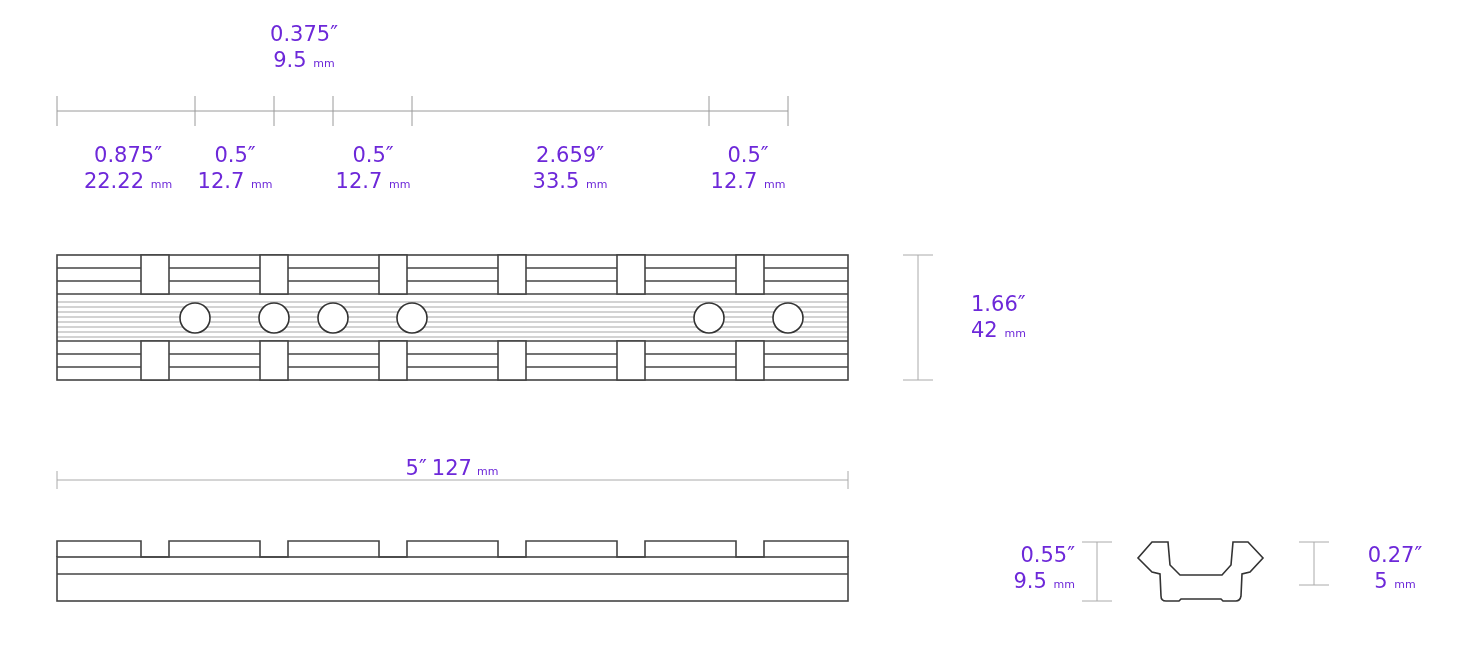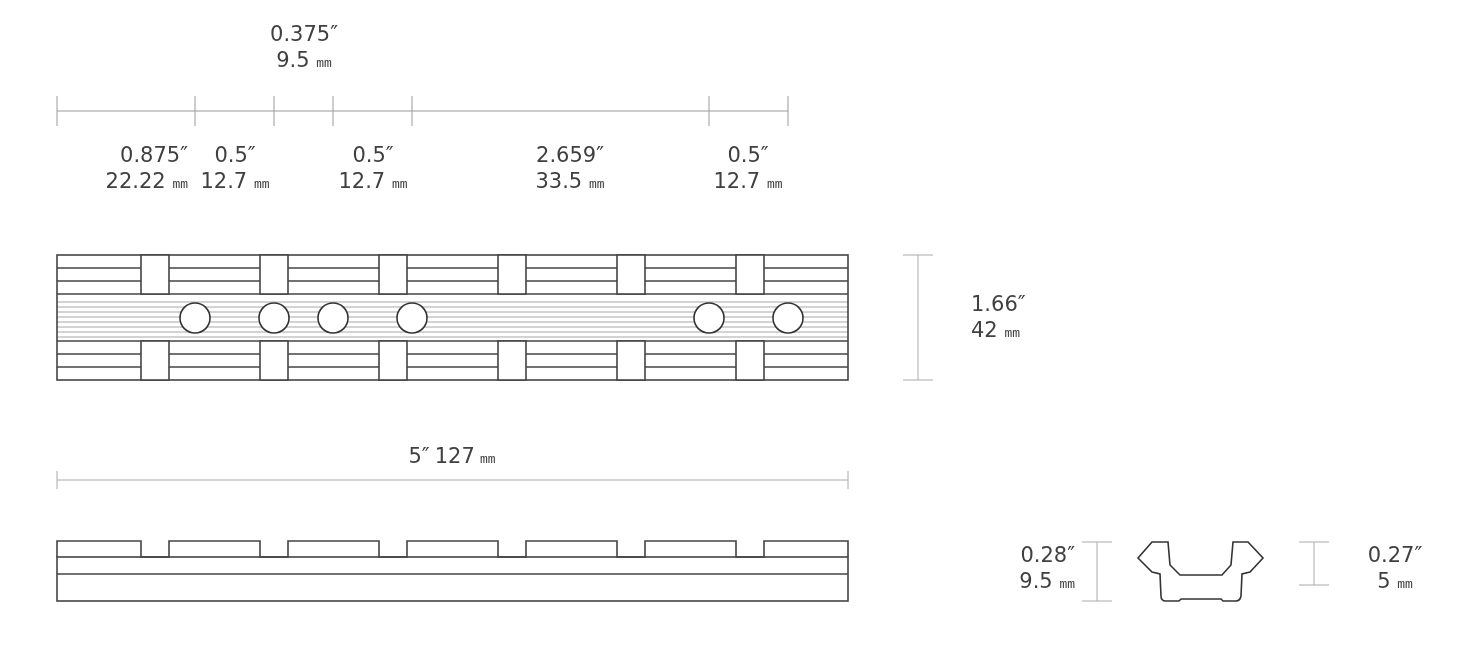--- a/index.html
+++ b/index.html
@@ -1,20 +1,20 @@
 <!DOCTYPE html>
 <html><head>
 <meta charset="utf-8">
 <style>
   html, body { margin: 0; padding: 0; background: #ffffff; }
   body { width: 1467px; height: 665px; position: relative; overflow: hidden; font-family: "DejaVu Sans", sans-serif; }
   svg { position: absolute; left: 0; top: 0; }
-  .lbl { position: absolute; color: #404040; text-align: center; white-space: nowrap; line-height: 1; }
+  .lbl { position: absolute; color: #6d28d9; text-align: center; white-space: nowrap; line-height: 1; }
   .big { font-size: 21px; }
-  .mm { font-size: 13px; font-family: Liberation Mono, monospace; }
+  .mm { font-size: 11px; }
   .line1 { display: block; font-size: 21px; margin-bottom: 5px; }
   .line2 { display: block; font-size: 21px; }
 </style>
 </head>
 <body>
 
 <svg width="1467" height="665" viewBox="0 0 1467 665">
 
   <g stroke="#9a9a9a" stroke-width="1" fill="none">
     <line x1="57" y1="111" x2="788" y2="111"></line>
@@ -107,21 +107,21 @@
     <line x1="1299" y1="542" x2="1329" y2="542"></line>
     <line x1="1299" y1="585" x2="1329" y2="585"></line>
   </g>
 </svg>
 
 <div class="lbl" style="left:244px; top:24px; width:120px;">
   <span class="line1">0.375″</span>
   <span class="line2"><span>9.5</span> <span class="mm">mm</span></span>
 </div>
 
-<div class="lbl" style="left:68px; top:145px; width:120px;text-align:right;">
+<div class="lbl" style="left:68px; top:145px; width:120px;">
   <span class="line1">0.875″</span>
   <span class="line2"><span>22.22</span> <span class="mm">mm</span></span>
 </div>
 <div class="lbl" style="left:175px; top:145px; width:120px;">
   <span class="line1">0.5″</span>
   <span class="line2"><span>12.7</span> <span class="mm">mm</span></span>
 </div>
 <div class="lbl" style="left:313px; top:145px; width:120px;">
   <span class="line1">0.5″</span>
   <span class="line2"><span>12.7</span> <span class="mm">mm</span></span>
@@ -133,27 +133,27 @@
 <div class="lbl" style="left:688px; top:145px; width:120px;">
   <span class="line1">0.5″</span>
   <span class="line2"><span>12.7</span> <span class="mm">mm</span></span>
 </div>
 
 <div class="lbl" style="left:971px; top:294px; text-align:left;">
   <span class="line1">1.66″</span>
   <span class="line2"><span>42</span> <span class="mm">mm</span></span>
 </div>
 
-<div class="lbl" style="left:352px; top:446px; width:200px;">
+<div class="lbl" style="left:352px; top:458px; width:200px;">
   <span class="big">5″</span>
   <span class="big">127</span>
   <span class="mm">mm</span>
 </div>
 
 <div class="lbl" style="left:1000px; top:545px; width:75px; text-align:right;">
-  <span class="line1">0.28″</span>
+  <span class="line1">0.55″</span>
   <span class="line2"><span>9.5</span> <span class="mm">mm</span></span>
 </div>
 
 <div class="lbl" style="left:1355px; top:545px; width:80px;">
   <span class="line1">0.27″</span>
   <span class="line2"><span>5</span> <span class="mm">mm</span></span>
 </div>
 
 </body></html>

